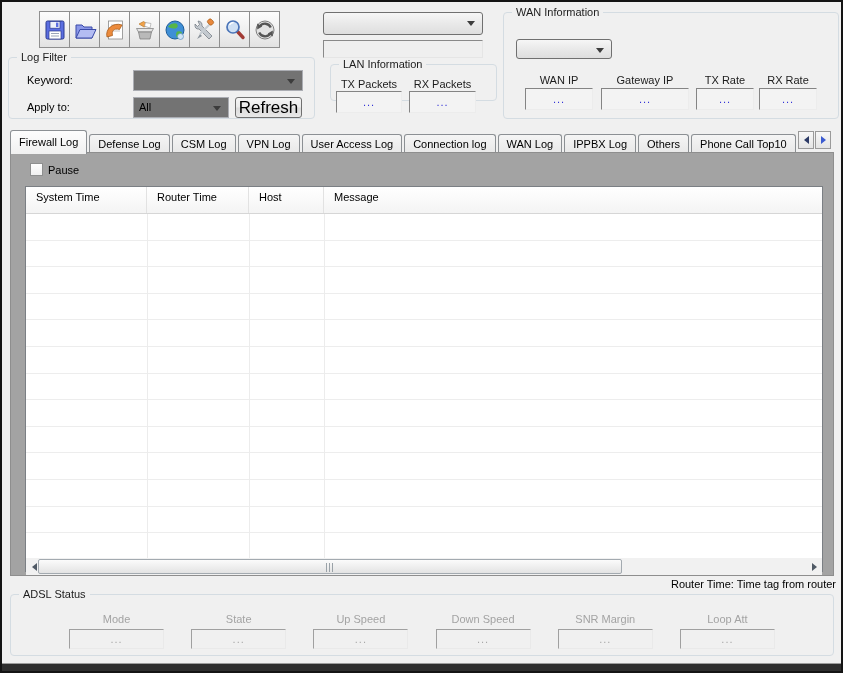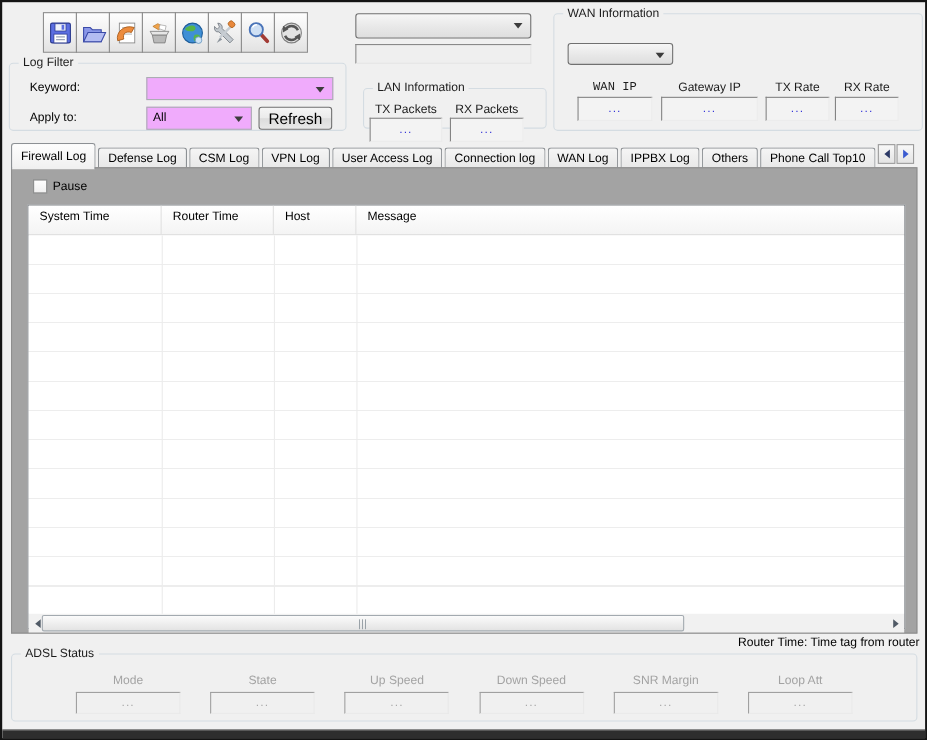--- a/index.html
+++ b/index.html
@@ -16,39 +16,39 @@
     border:1px solid #8f8f8f;padding:0;display:flex;align-items:center;justify-content:center;cursor:pointer;
   }
   .tb-btn svg{width:24px;height:24px;display:block;}
   
   .groupbox{
     position:absolute;box-sizing:border-box;border:1px solid #d4dce2;border-radius:4px;background:#f0f0f0;
   }
   .gb-title{position:absolute;top:-7px;left:8px;background:#f0f0f0;padding:0 4px;color:#1c1c1c;white-space:nowrap;}
   
   .combo-white{
-    position:absolute;box-sizing:border-box;background:#f0abfc;border:1px solid #abadb3;cursor:pointer;
+    position:absolute;box-sizing:border-box;background:#737373;border:1px solid #abadb3;cursor:pointer;
   }
   .combo-white .ctext{position:absolute;left:5px;top:3px;}
   .arrow-down{position:absolute;right:7px;top:8px;width:0;height:0;
     border-left:4px solid transparent;border-right:4px solid transparent;border-top:5px solid #3c3c3c;}
   .drop-gray{
     position:absolute;box-sizing:border-box;border:1px solid #707070;border-radius:3px;cursor:pointer;
     background:linear-gradient(#f6f6f6,#e8e8e8 55%,#dedede);
   }
   .sunken{
     position:absolute;box-sizing:border-box;background:#f3f3f3;
     border:1px solid;border-color:#848484 #ececec #ececec #848484;
     display:flex;align-items:center;justify-content:center;
   }
   .sunken .val{color:#3535d8;letter-spacing:1px;}
   .btn{
     position:absolute;box-sizing:border-box;border:1px solid #707070;border-radius:3px;cursor:pointer;
     background:linear-gradient(#f5f5f5,#ebebeb 48%,#dcdcdc 52%,#e8e8e8);
-    display:flex;align-items:center;justify-content:center;font-size:14px;
+    display:flex;align-items:center;justify-content:center;font-size:17px;
   }
   .field-flat{
     position:absolute;box-sizing:border-box;background:#efefef;
     border:1px solid;border-color:#898989 #e5e5e5 #e5e5e5 #898989;
   }
   .col-label{text-align:center;color:#1c1c1c;margin-bottom:4px;white-space:nowrap;}
   
   .tabstrip{position:absolute;left:8px;top:127px;height:25px;display:flex;align-items:flex-end;}
   .tab{
     height:20px;box-sizing:border-box;padding:0 8px;line-height:19px;margin-right:2px;white-space:nowrap;
@@ -199,39 +199,39 @@
       <span class="arrow-down"></span>
     </div>
     <span style="position:absolute;left:18px;top:43px;">Apply to:</span>
     <div class="combo-white" style="left:124px;top:39px;width:96px;height:21px;">
       <span class="ctext">All</span>
       <span class="arrow-down"></span>
     </div>
     <button class="btn" style="left:226px;top:39px;width:67px;height:21px;">Refresh</button>
   </div>
 
-  <div class="groupbox" style="left:328px;top:62px;width:167px;height:37px;margin-top:16px;">
+  <div class="groupbox" style="left:328px;top:62px;width:167px;height:37px;">
     <span class="gb-title">LAN Information</span>
     <div style="position:absolute;left:5px;top:13px;width:66px;" class="col-label">TX Packets</div>
     <div style="position:absolute;left:78px;top:13px;width:67px;" class="col-label">RX Packets</div>
     <div class="sunken" style="left:5px;top:26px;width:66px;height:22px;">
       <span class="val">...</span>
     </div>
     <div class="sunken" style="left:78px;top:26px;width:67px;height:22px;">
       <span class="val">...</span>
     </div>
   </div>
 
   <div class="groupbox" style="left:501px;top:10px;width:336px;height:107px;">
     <span class="gb-title">WAN Information</span>
     <div class="drop-gray" style="left:12px;top:26px;width:96px;height:20px;">
       <span class="ctext"></span>
       <span class="arrow-down"></span>
     </div>
-    <div style="position:absolute;left:21px;top:61px;width:68px;font-family:Liberation Mono, monospace;" class="col-label">WAN IP</div>
+    <div style="position:absolute;left:21px;top:61px;width:68px;" class="col-label">WAN IP</div>
     <div style="position:absolute;left:97px;top:61px;width:88px;text-align:center;" class="col-label">Gateway IP</div>
     <div style="position:absolute;left:192px;top:61px;width:58px;" class="col-label">TX Rate</div>
     <div style="position:absolute;left:255px;top:61px;width:58px;" class="col-label">RX Rate</div>
     <div class="sunken" style="left:21px;top:75px;width:68px;height:22px;">
       <span class="val">...</span>
     </div>
     <div class="sunken" style="left:97px;top:75px;width:88px;height:22px;">
       <span class="val">...</span>
     </div>
     <div class="sunken" style="left:192px;top:75px;width:58px;height:22px;">

